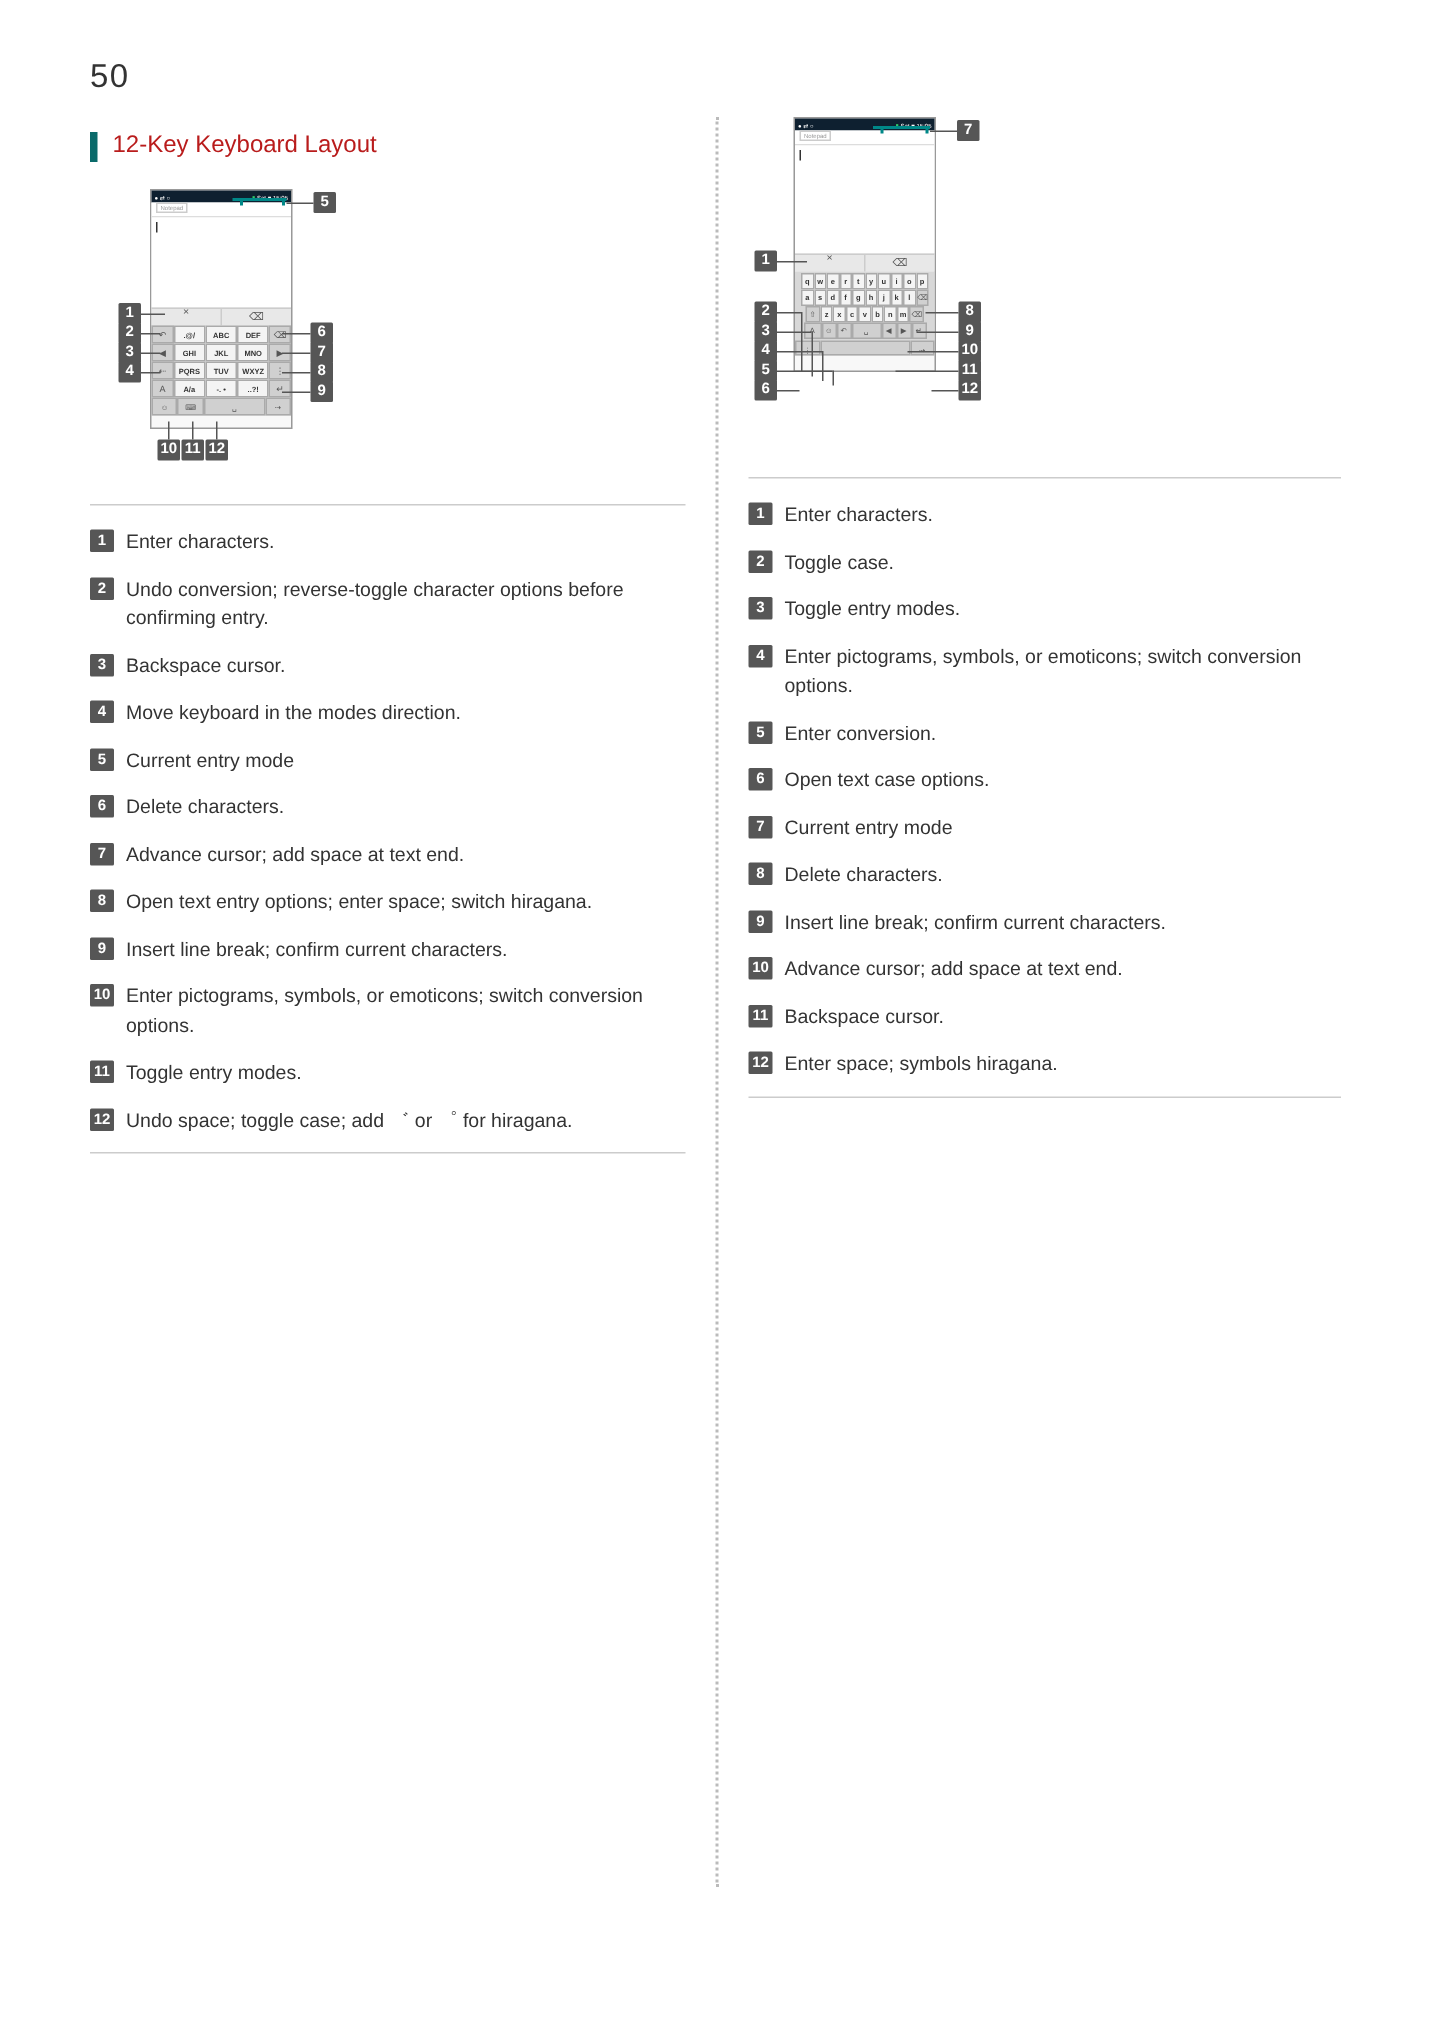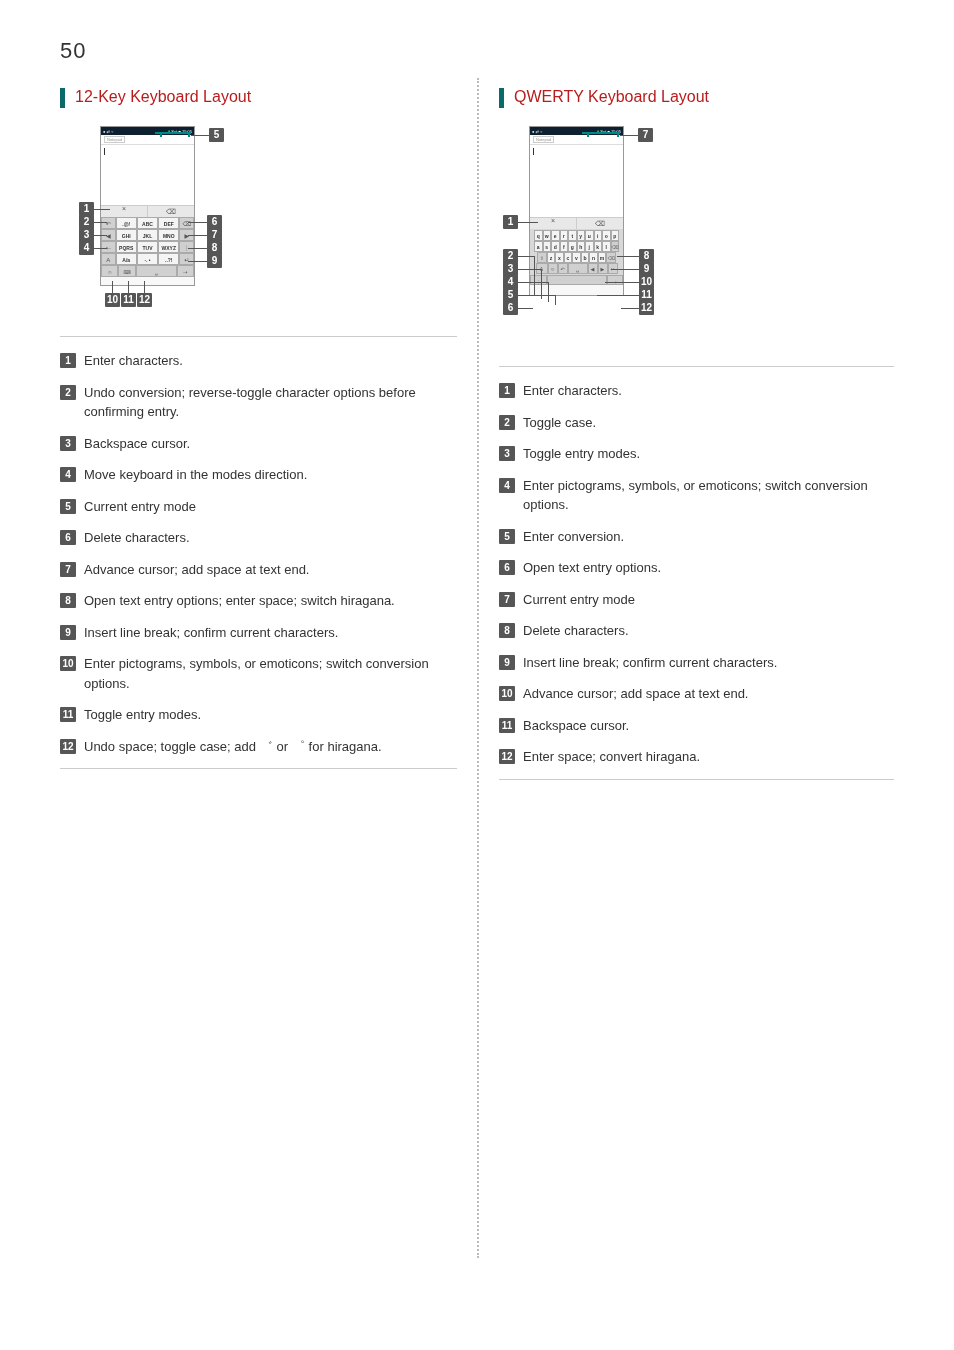--- a/index.html
+++ b/index.html
@@ -314,24 +314,20 @@
         </div>
       <div class="leg-item">
           <div class="leg-num">12</div>
           <div class="leg-text">Undo space; toggle case; add ゛ or ゜  for hiragana.</div>
         </div>
     </div>
     <hr class="bot">
   </div>
 
   <div class="col col-right">
-    <div class="section-title">
-      <span class="section-bar"></span>
-      <span>QWERTY Keyboard Layout</span>
-    </div>
 
     <div class="diagram-area" style="height:230px;">
       <div class="phone" style="left:30px;height:170px;">
         <div class="status-bar">
           <span class="status-left">● ⇄ ○</span>
           <span class="status-right"><span class="grn">▮</span> <span>Sat ■ 15:05</span></span>
         </div>
         <div class="app-title">
           <span class="notepad-label">Notepad</span>
         </div>
@@ -460,21 +456,21 @@
       <div class="leg-item">
           <div class="leg-num">4</div>
           <div class="leg-text">Enter pictograms, symbols, or emoticons; switch conversion options.</div>
         </div>
       <div class="leg-item">
           <div class="leg-num">5</div>
           <div class="leg-text">Enter conversion.</div>
         </div>
       <div class="leg-item">
           <div class="leg-num">6</div>
-          <div class="leg-text">Open text entry options.</div>
+          <div class="leg-text">Open text case options.</div>
         </div>
       <div class="leg-item">
           <div class="leg-num">7</div>
           <div class="leg-text">Current entry mode</div>
         </div>
       <div class="leg-item">
           <div class="leg-num">8</div>
           <div class="leg-text">Delete characters.</div>
         </div>
       <div class="leg-item">
@@ -484,18 +480,18 @@
       <div class="leg-item">
           <div class="leg-num">10</div>
           <div class="leg-text">Advance cursor; add space at text end.</div>
         </div>
       <div class="leg-item">
           <div class="leg-num">11</div>
           <div class="leg-text">Backspace cursor.</div>
         </div>
       <div class="leg-item">
           <div class="leg-num">12</div>
-          <div class="leg-text">Enter space; convert hiragana.</div>
+          <div class="leg-text">Enter space; symbols hiragana.</div>
         </div>
     </div>
     <hr class="bot">
   </div>
 </div>
 
 </body></html>

